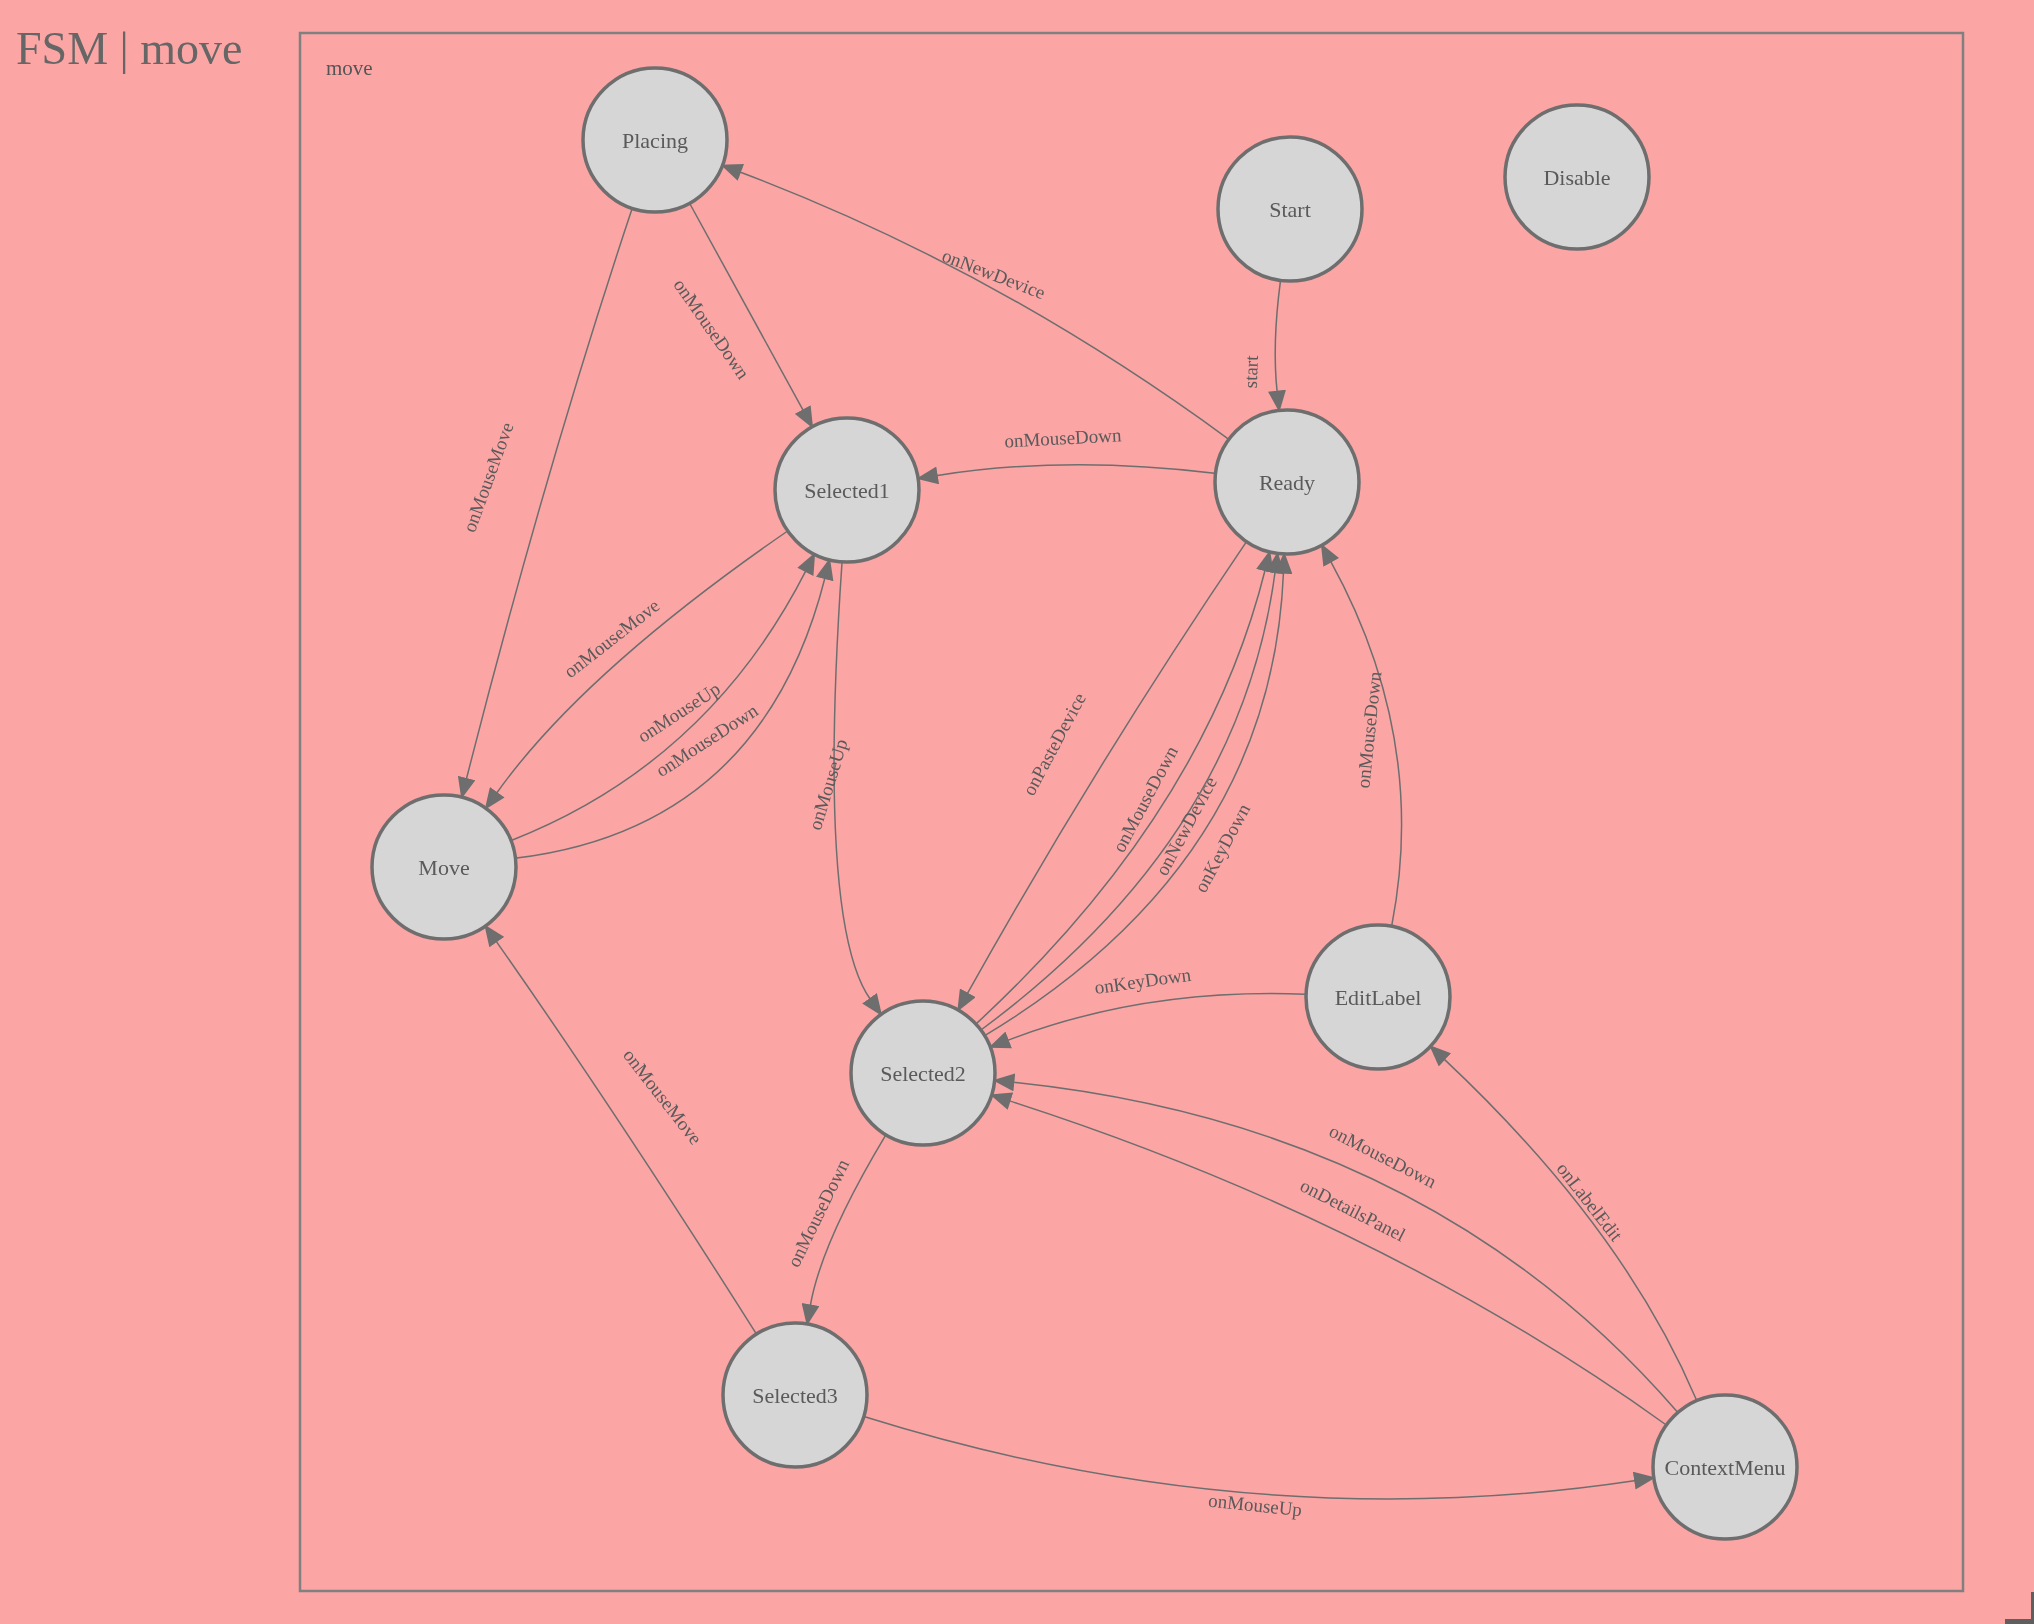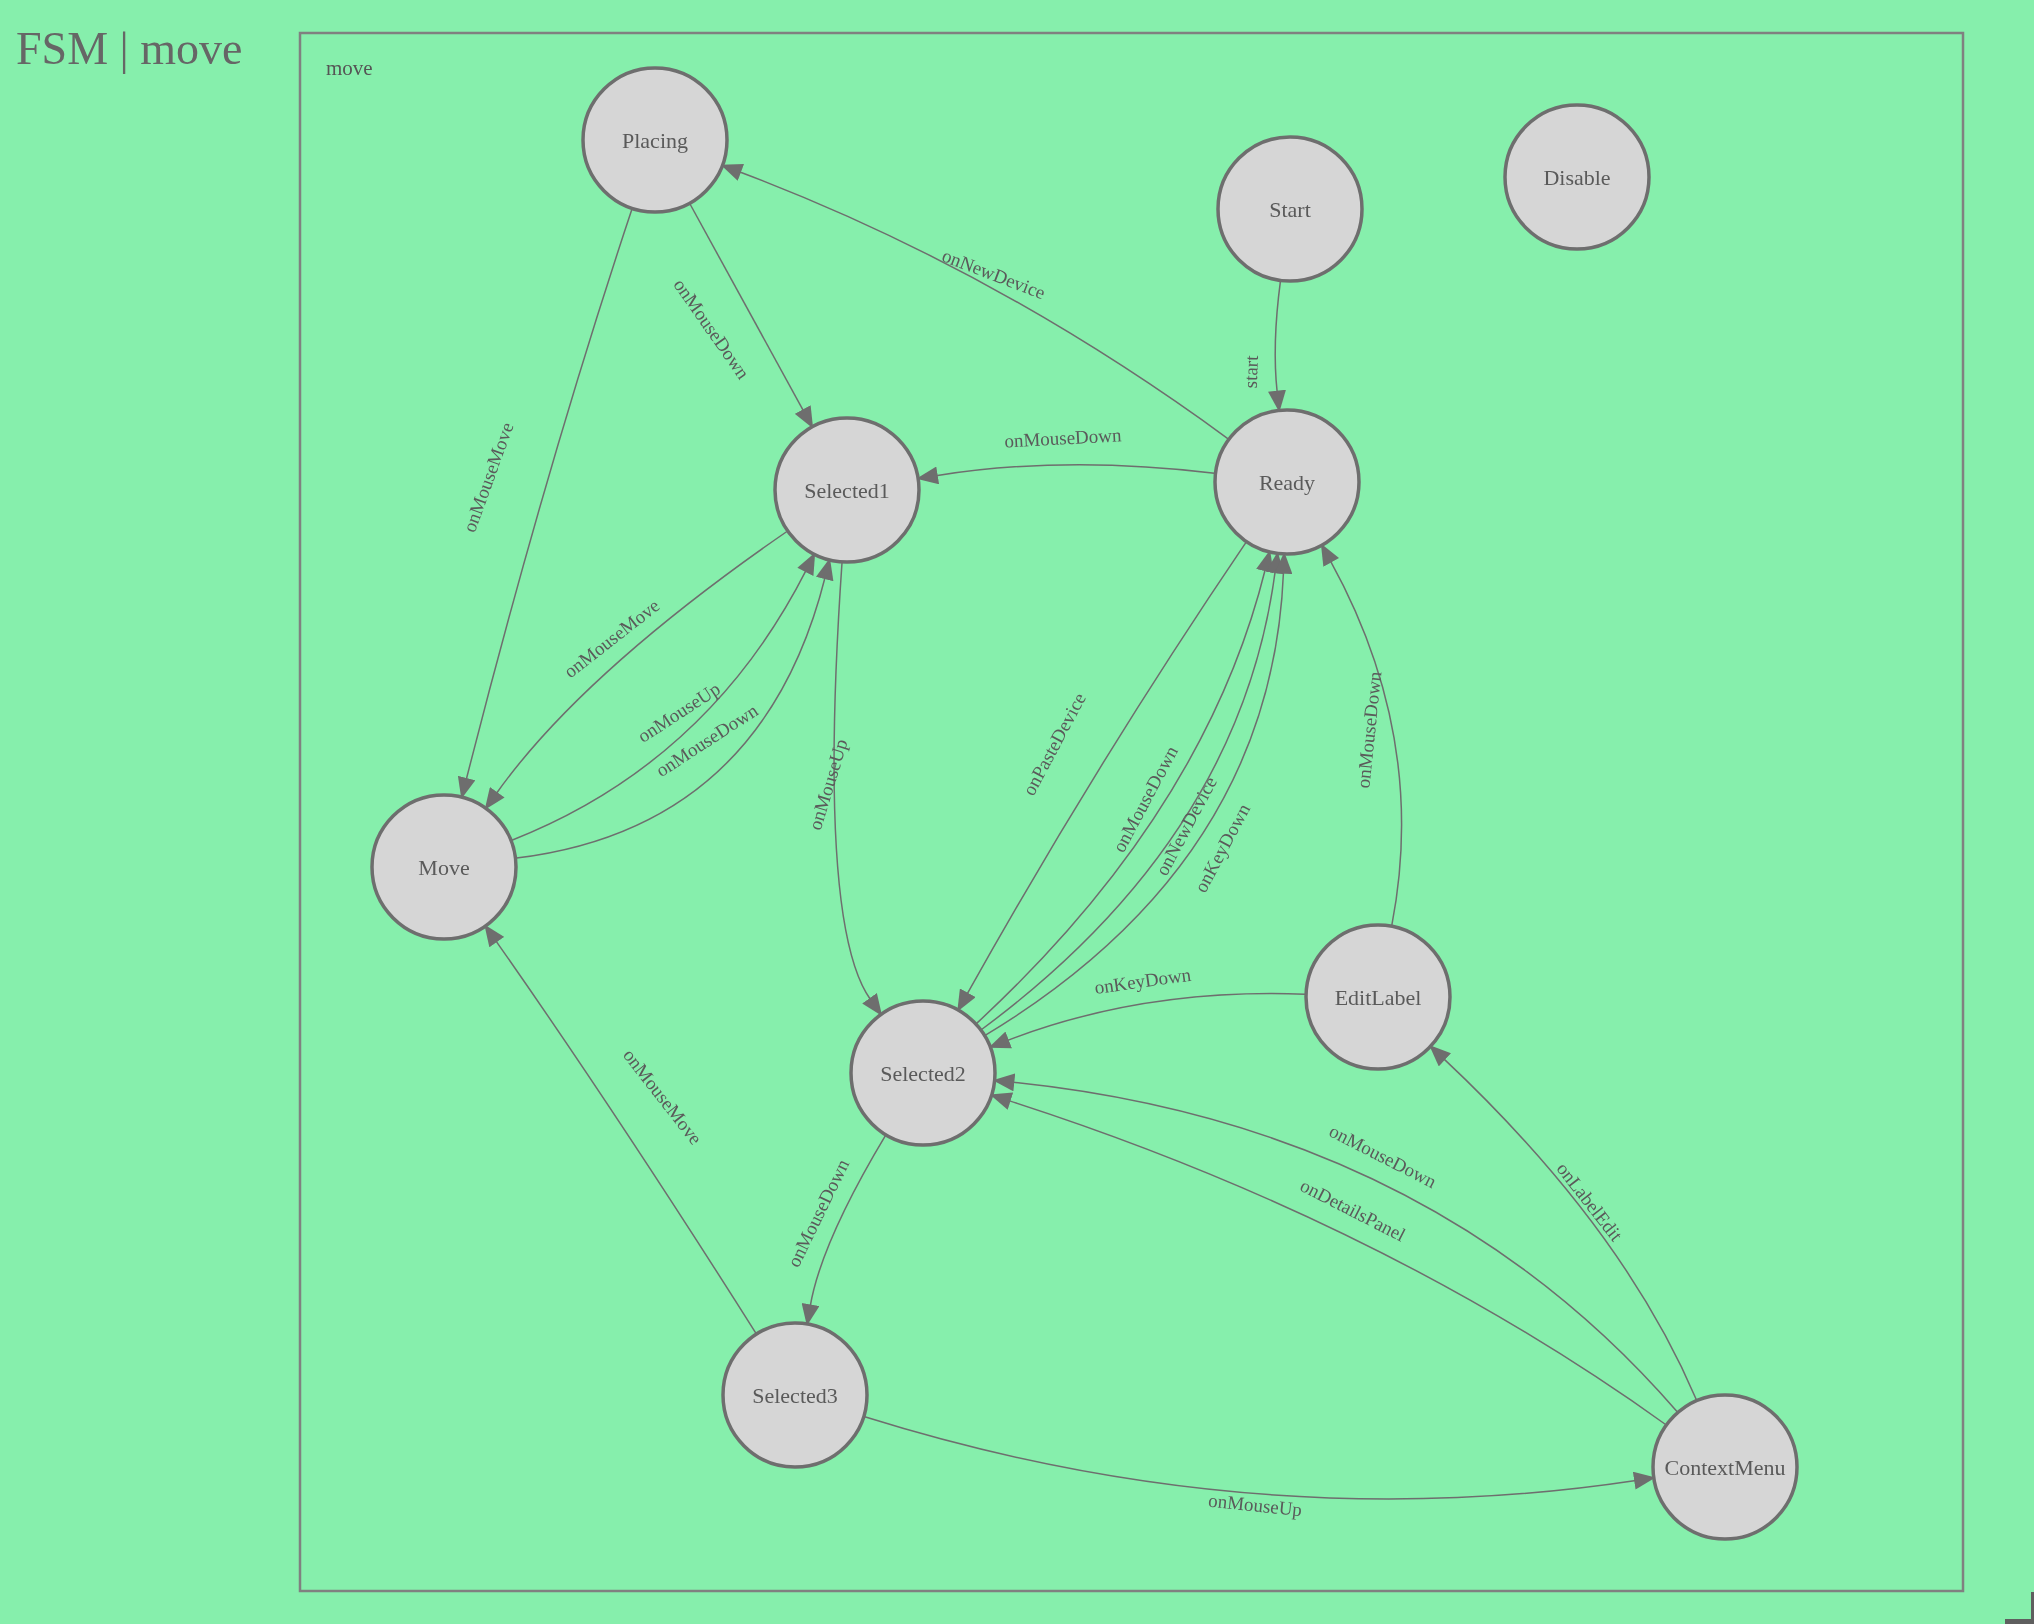--- a/index.html
+++ b/index.html
@@ -5,21 +5,21 @@
   html, body {
     margin: 0;
     padding: 0;
     background: #ffffff;
     font-family: "Liberation Serif", "DejaVu Serif", serif;
   }
   #stage {
     position: relative;
     width: 2034px;
     height: 1624px;
-    background: #86efac;
+    background: #fca5a5;
     overflow: hidden;
   }
   #page-title {
     position: absolute;
     left: 16px;
     top: 22px;
     font-size: 46px;
     color: #666666;
     white-space: nowrap;
   }

